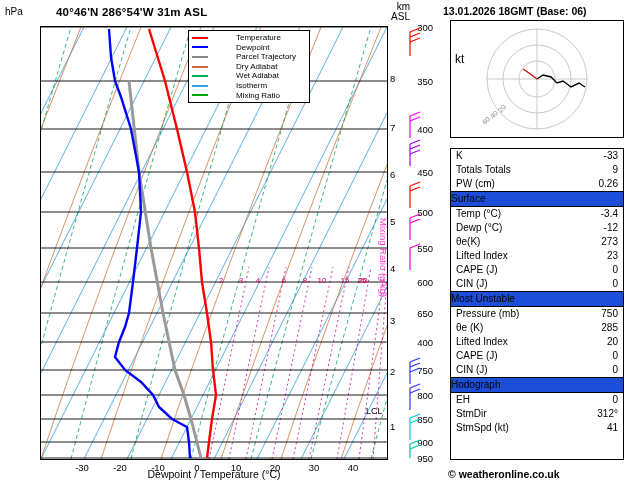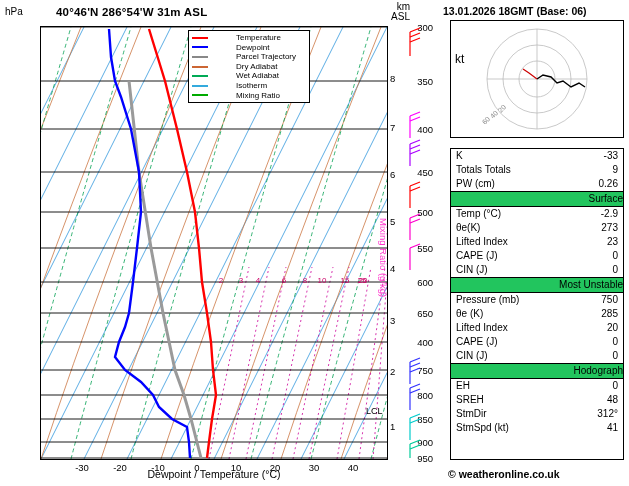--- a/index.html
+++ b/index.html
@@ -22,21 +22,21 @@
   .leg-text{font-size:8px;color:#000;line-height:9.6px;white-space:nowrap;}
   
   #mixing-label{left:389px;top:218px;font-size:9.5px;color:#ff33cc;transform:rotate(90deg);transform-origin:left top;white-space:nowrap;}
   .mr-num{position:absolute;font-size:8px;color:#cc0066;transform:translate(-50%,-50%);}
   #lcl-label{left:366px;top:406px;font-size:9px;color:#000;}
   #date-header{left:443px;top:5px;font-size:10.5px;font-weight:bold;color:#000;white-space:nowrap;}
   #hodo-box{left:450px;top:20px;width:174px;height:118px;border:1px solid #000;background:#fff;box-sizing:border-box;}
   #hodo-kt{left:455px;top:36px;font-size:12px;color:#000;margin-top:16px;}
   #info-box{left:450px;top:148px;width:174px;height:312px;border:1px solid #000;background:#fff;box-sizing:border-box;font-size:10px;color:#000;}
   .info-row{display:flex;justify-content:space-between;padding:0 5px;height:14px;line-height:14px;font-size:10px;}
-  .info-sec{text-align:right;height:14px;line-height:14px;font-size:10px;border-top:1px solid #000;border-bottom:1px solid #000;background:#22c55e;}
+  .info-sec{text-align:left;height:14px;line-height:14px;font-size:10px;border-top:1px solid #000;border-bottom:1px solid #000;background:#1d4ed8;}
   #copyright{left:448px;top:468px;font-size:10.5px;font-weight:bold;color:#000;}
   .barb{position:absolute;}
 </style>
 </head>
 <body>
 
 <div class="abs" id="skewt-panel">
 
   <div class="abs" id="hpa-label">hPa</div>
   <div class="abs" id="plot-title">40°46'N 286°54'W 31m ASL</div>
@@ -300,21 +300,25 @@
     <span>9</span>
   </div>
   <div class="info-row">
     <span>PW (cm)</span>
     <span>0.26</span>
   </div>
 
   <div class="info-sec">Surface</div>
   <div class="info-row">
     <span>Temp (°C)</span>
-    <span>-2.9</span>
+    <span>-3.4</span>
+  </div>
+  <div class="info-row">
+    <span>Dewp (°C)</span>
+    <span>-12</span>
   </div>
   <div class="info-row">
     <span>θe(K)</span>
     <span>273</span>
   </div>
   <div class="info-row">
     <span>Lifted Index</span>
     <span>23</span>
   </div>
   <div class="info-row">
@@ -347,24 +351,20 @@
     <span>CIN (J)</span>
     <span>0</span>
   </div>
 
   <div class="info-sec">Hodograph</div>
   <div class="info-row">
     <span>EH</span>
     <span>0</span>
   </div>
   <div class="info-row">
-    <span>SREH</span>
-    <span>48</span>
-  </div>
-  <div class="info-row">
     <span>StmDir</span>
     <span>312°</span>
   </div>
   <div class="info-row">
     <span>StmSpd (kt)</span>
     <span>41</span>
   </div>
 </div>
 
 <div class="abs" id="copyright">© weatheronline.co.uk</div>

